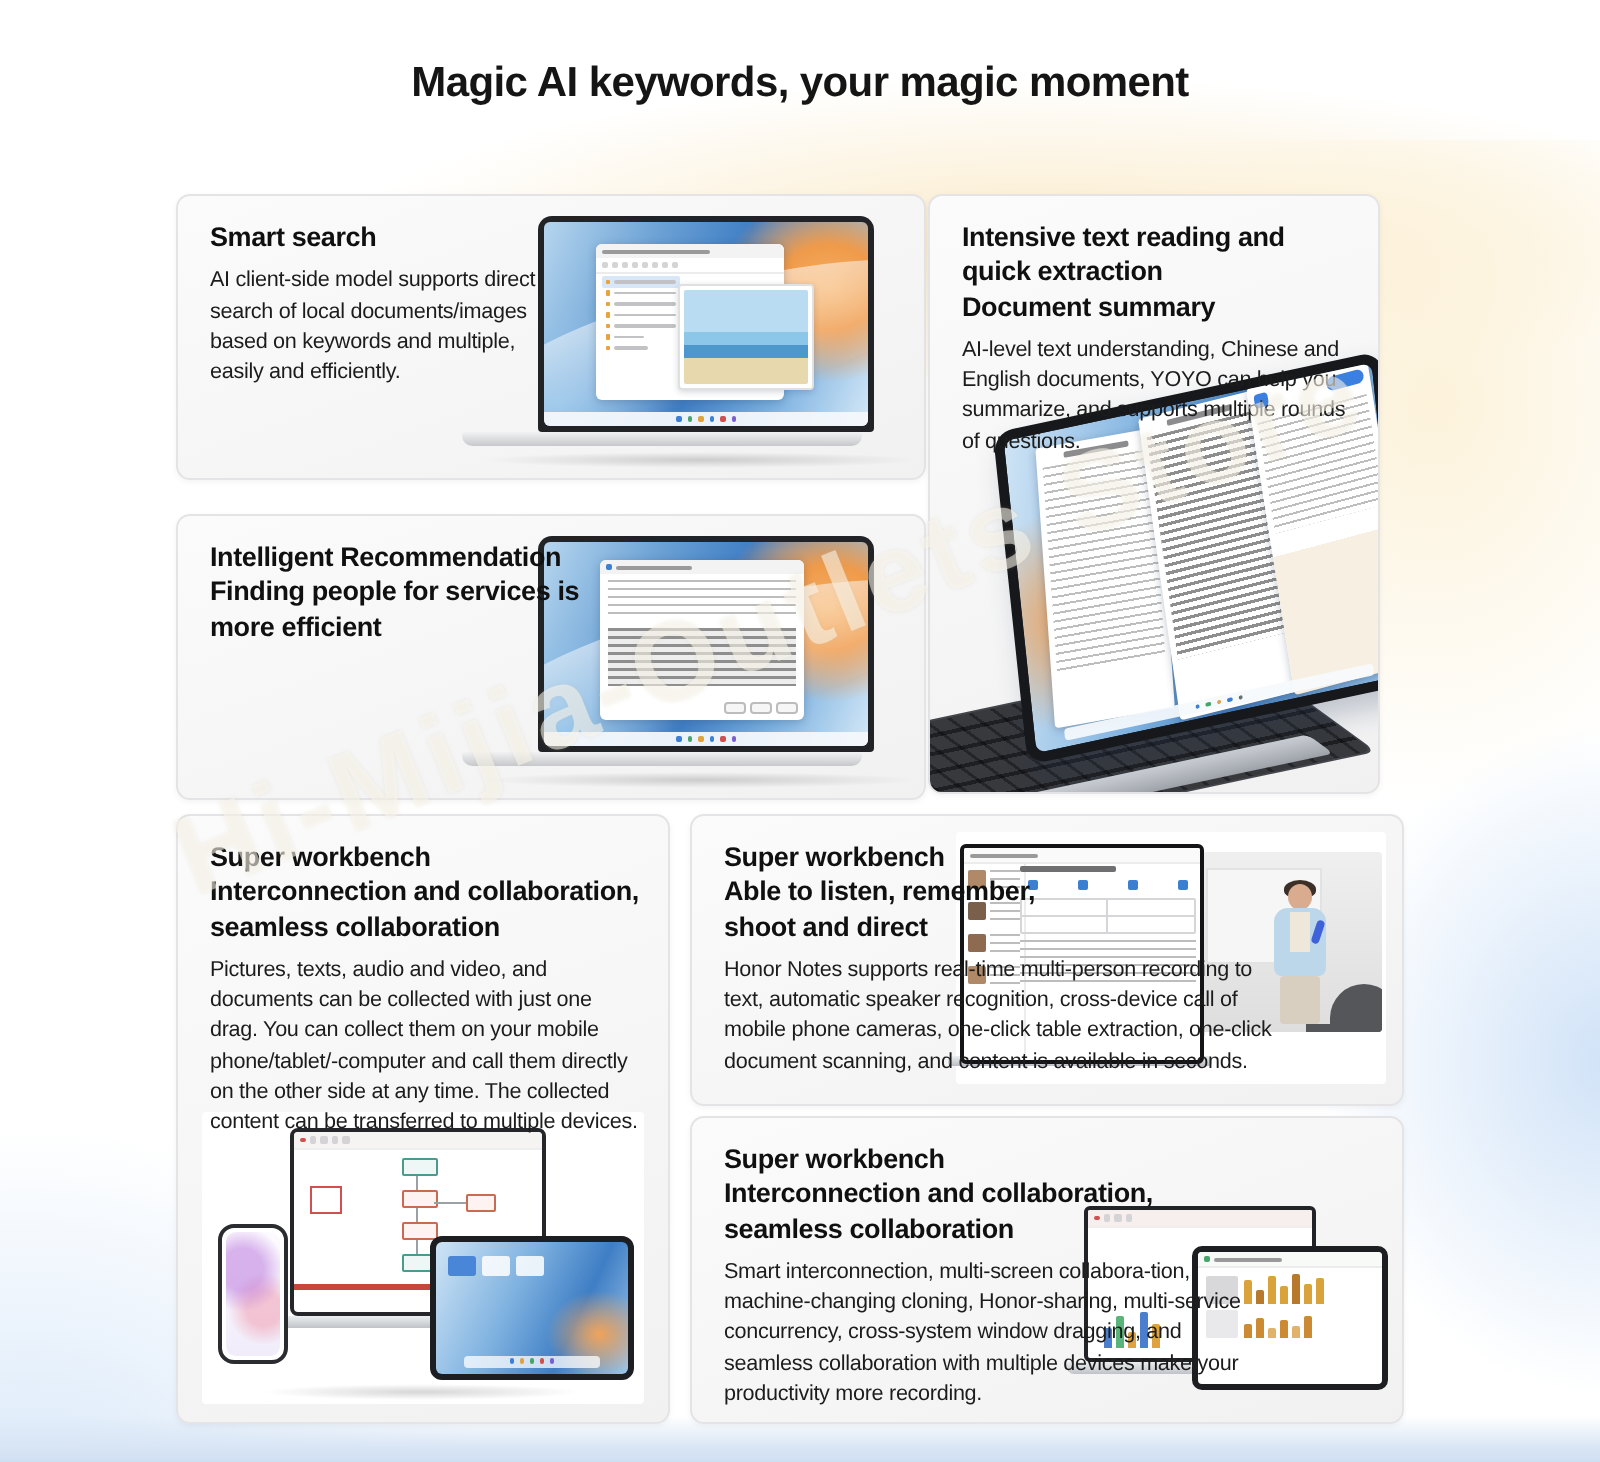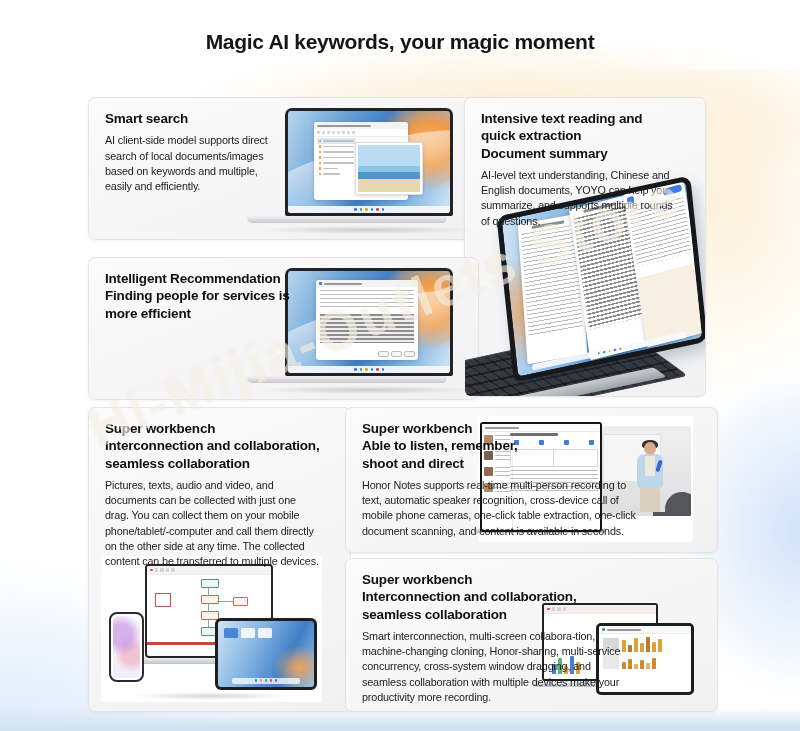--- a/index.html
+++ b/index.html
@@ -21,21 +21,21 @@
   .page-title{position:absolute;left:0;top:30px;width:800px;text-align:center;
     font-size:21px;font-weight:700;letter-spacing:-.3px;color:#151515;}
   
   .watermark{position:absolute;left:78px;top:400px;width:700px;z-index:60;pointer-events:none;
     font-size:56px;font-weight:700;letter-spacing:3px;white-space:nowrap;
     color:rgba(252,248,240,.55);text-shadow:0 0 2px rgba(190,175,140,.18);
     transform:rotate(-22deg);transform-origin:left top;}
   
   .card{position:absolute;border-radius:7px;overflow:hidden;
     background:linear-gradient(160deg,#fbfbfb,#f1f1f2);
-    border:1px solid #e4e4e6;box-shadow:0 1px 3px rgba(0,0,0,.05);padding-left:16px;}
+    border:1px solid #e4e4e6;box-shadow:0 1px 3px rgba(0,0,0,.05);}
   .card-a{left:88px;top:97px;width:373px;height:141px;}
   .card-b{left:464px;top:97px;width:224px;height:298px;}
   .card-c{left:88px;top:257px;width:373px;height:141px;}
   .card-d{left:88px;top:407px;width:245px;height:303px;}
   .card-e{left:345px;top:407px;width:355px;height:144px;}
   .card-f{left:345px;top:558px;width:355px;height:152px;}
   .card-text{position:absolute;left:16px;top:12px;z-index:5;}
   .card-title{font-size:13.5px;font-weight:700;line-height:1.28;letter-spacing:-.2px;color:#101010;}
   .card-body{margin-top:6px;font-size:10.8px;line-height:1.42;letter-spacing:-.15px;color:#1c1c1c;}
   .card-a .card-title,.card-a .card-body{width:178px;}

